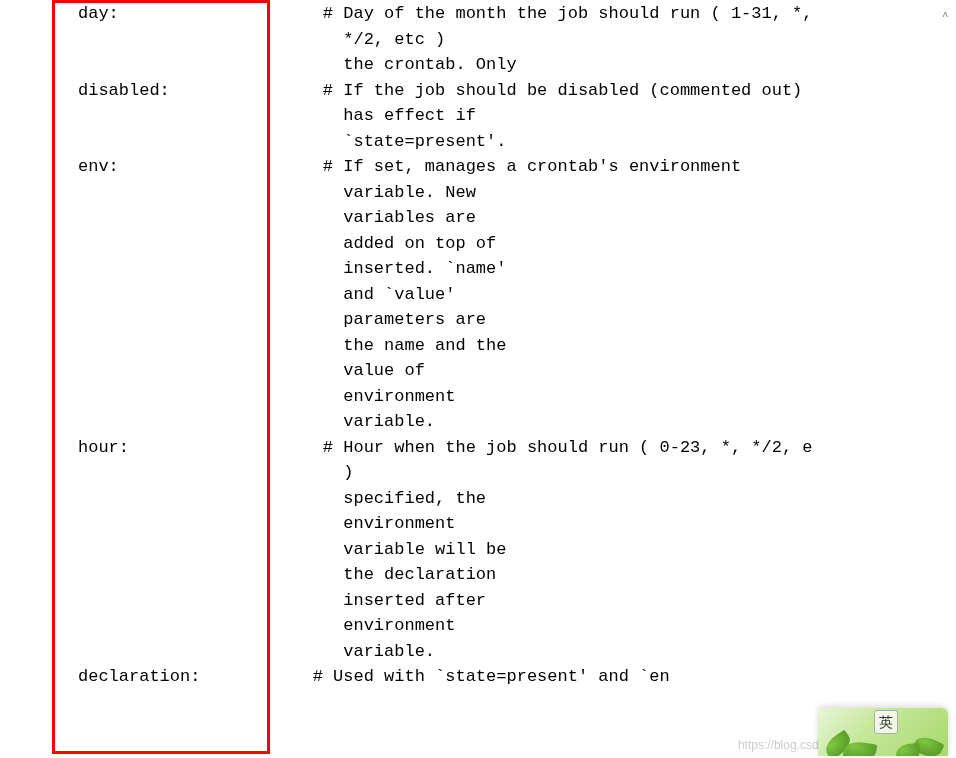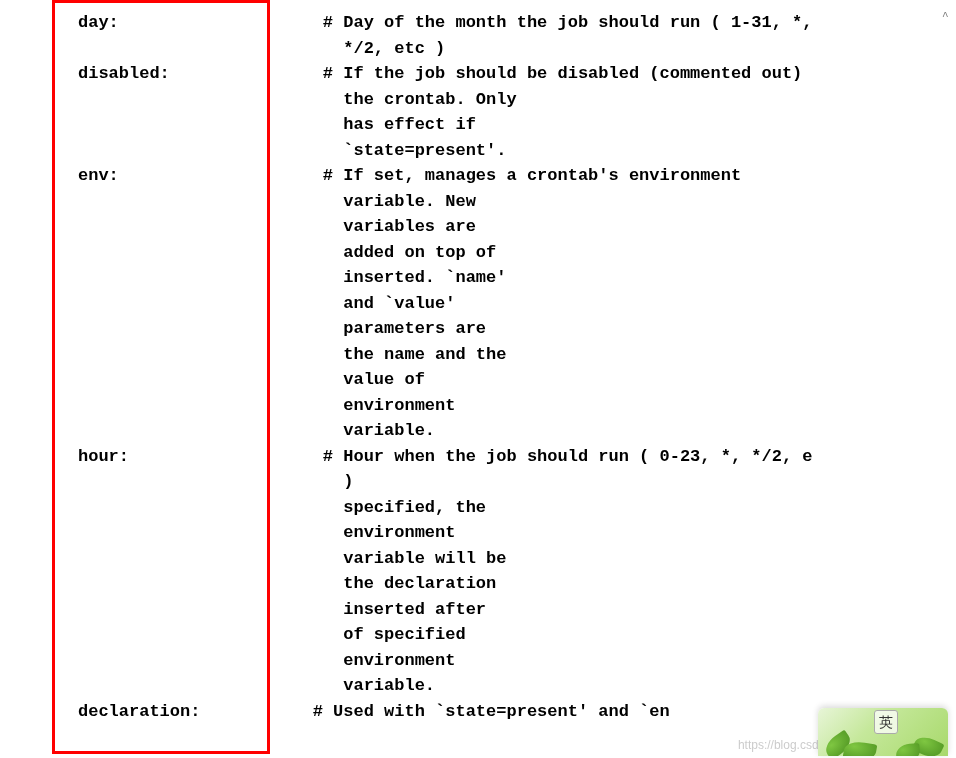--- a/index.html
+++ b/index.html
@@ -26,23 +26,22 @@
       height: 754px;
       border: 3px solid #ff0000;
       pointer-events: none;
       z-index: 10;
     }
     .param-row {
       white-space: pre;
       font-family: "Courier New", Consolas, monospace;
     }
     .params-container {
-      padding-top: 10px;
+      padding-top: 1px;
       padding-left: 78px;
-      font-weight: bold;
     }
     .watermark {
       position: absolute;
       right: 40px;
       bottom: 4px;
       font-size: 12px;
       color: rgba(140,140,140,0.45);
       font-family: Arial, sans-serif;
       z-index: 5;
     }
@@ -104,43 +103,42 @@
   </style>
 </head>
 <body>
 
 <div class="content">
   <div class="red-box"></div>
   <div class="scroll-caret">^</div>
   <div class="params-container" id="params-container">
       <div class="param-row"><span>day:                    </span><span># Day of the month the job should run ( 1-31, *,</span></div>
       <div class="param-row"><span>                          */2, etc )</span></div>
+      <div class="param-row"><span>                          the crontab. Only</span></div>
       <div class="param-row"><span>disabled:               </span><span># If the job should be disabled (commented out)</span></div>
-      <div class="param-row"><span>                          the crontab. Only</span></div>
       <div class="param-row"><span>                          has effect if</span></div>
       <div class="param-row"><span>                          `state=present'.</span></div>
       <div class="param-row"><span>env:                    </span><span># If set, manages a crontab's environment</span></div>
       <div class="param-row"><span>                          variable. New</span></div>
       <div class="param-row"><span>                          variables are</span></div>
       <div class="param-row"><span>                          added on top of</span></div>
       <div class="param-row"><span>                          inserted. `name'</span></div>
       <div class="param-row"><span>                          and `value'</span></div>
       <div class="param-row"><span>                          parameters are</span></div>
       <div class="param-row"><span>                          the name and the</span></div>
       <div class="param-row"><span>                          value of</span></div>
       <div class="param-row"><span>                          environment</span></div>
       <div class="param-row"><span>                          variable.</span></div>
       <div class="param-row"><span>hour:                   </span><span># Hour when the job should run ( 0-23, *, */2, e</span></div>
       <div class="param-row"><span>                          )</span></div>
       <div class="param-row"><span>                          specified, the</span></div>
       <div class="param-row"><span>                          environment</span></div>
       <div class="param-row"><span>                          variable will be</span></div>
       <div class="param-row"><span>                          the declaration</span></div>
       <div class="param-row"><span>                          inserted after</span></div>
-      <div class="param-row"><span>                          of specified</span></div>
       <div class="param-row"><span>                          environment</span></div>
       <div class="param-row"><span>                          variable.</span></div>
       <div class="param-row"><span>declaration:           </span><span># Used with `state=present' and `en</span></div>
     </div>
 </div>
 
 <div class="watermark">https://blog.csdn.net/...50344博客</div>
 
 <div class="ime-widget">
   <div class="ime-leaves">

